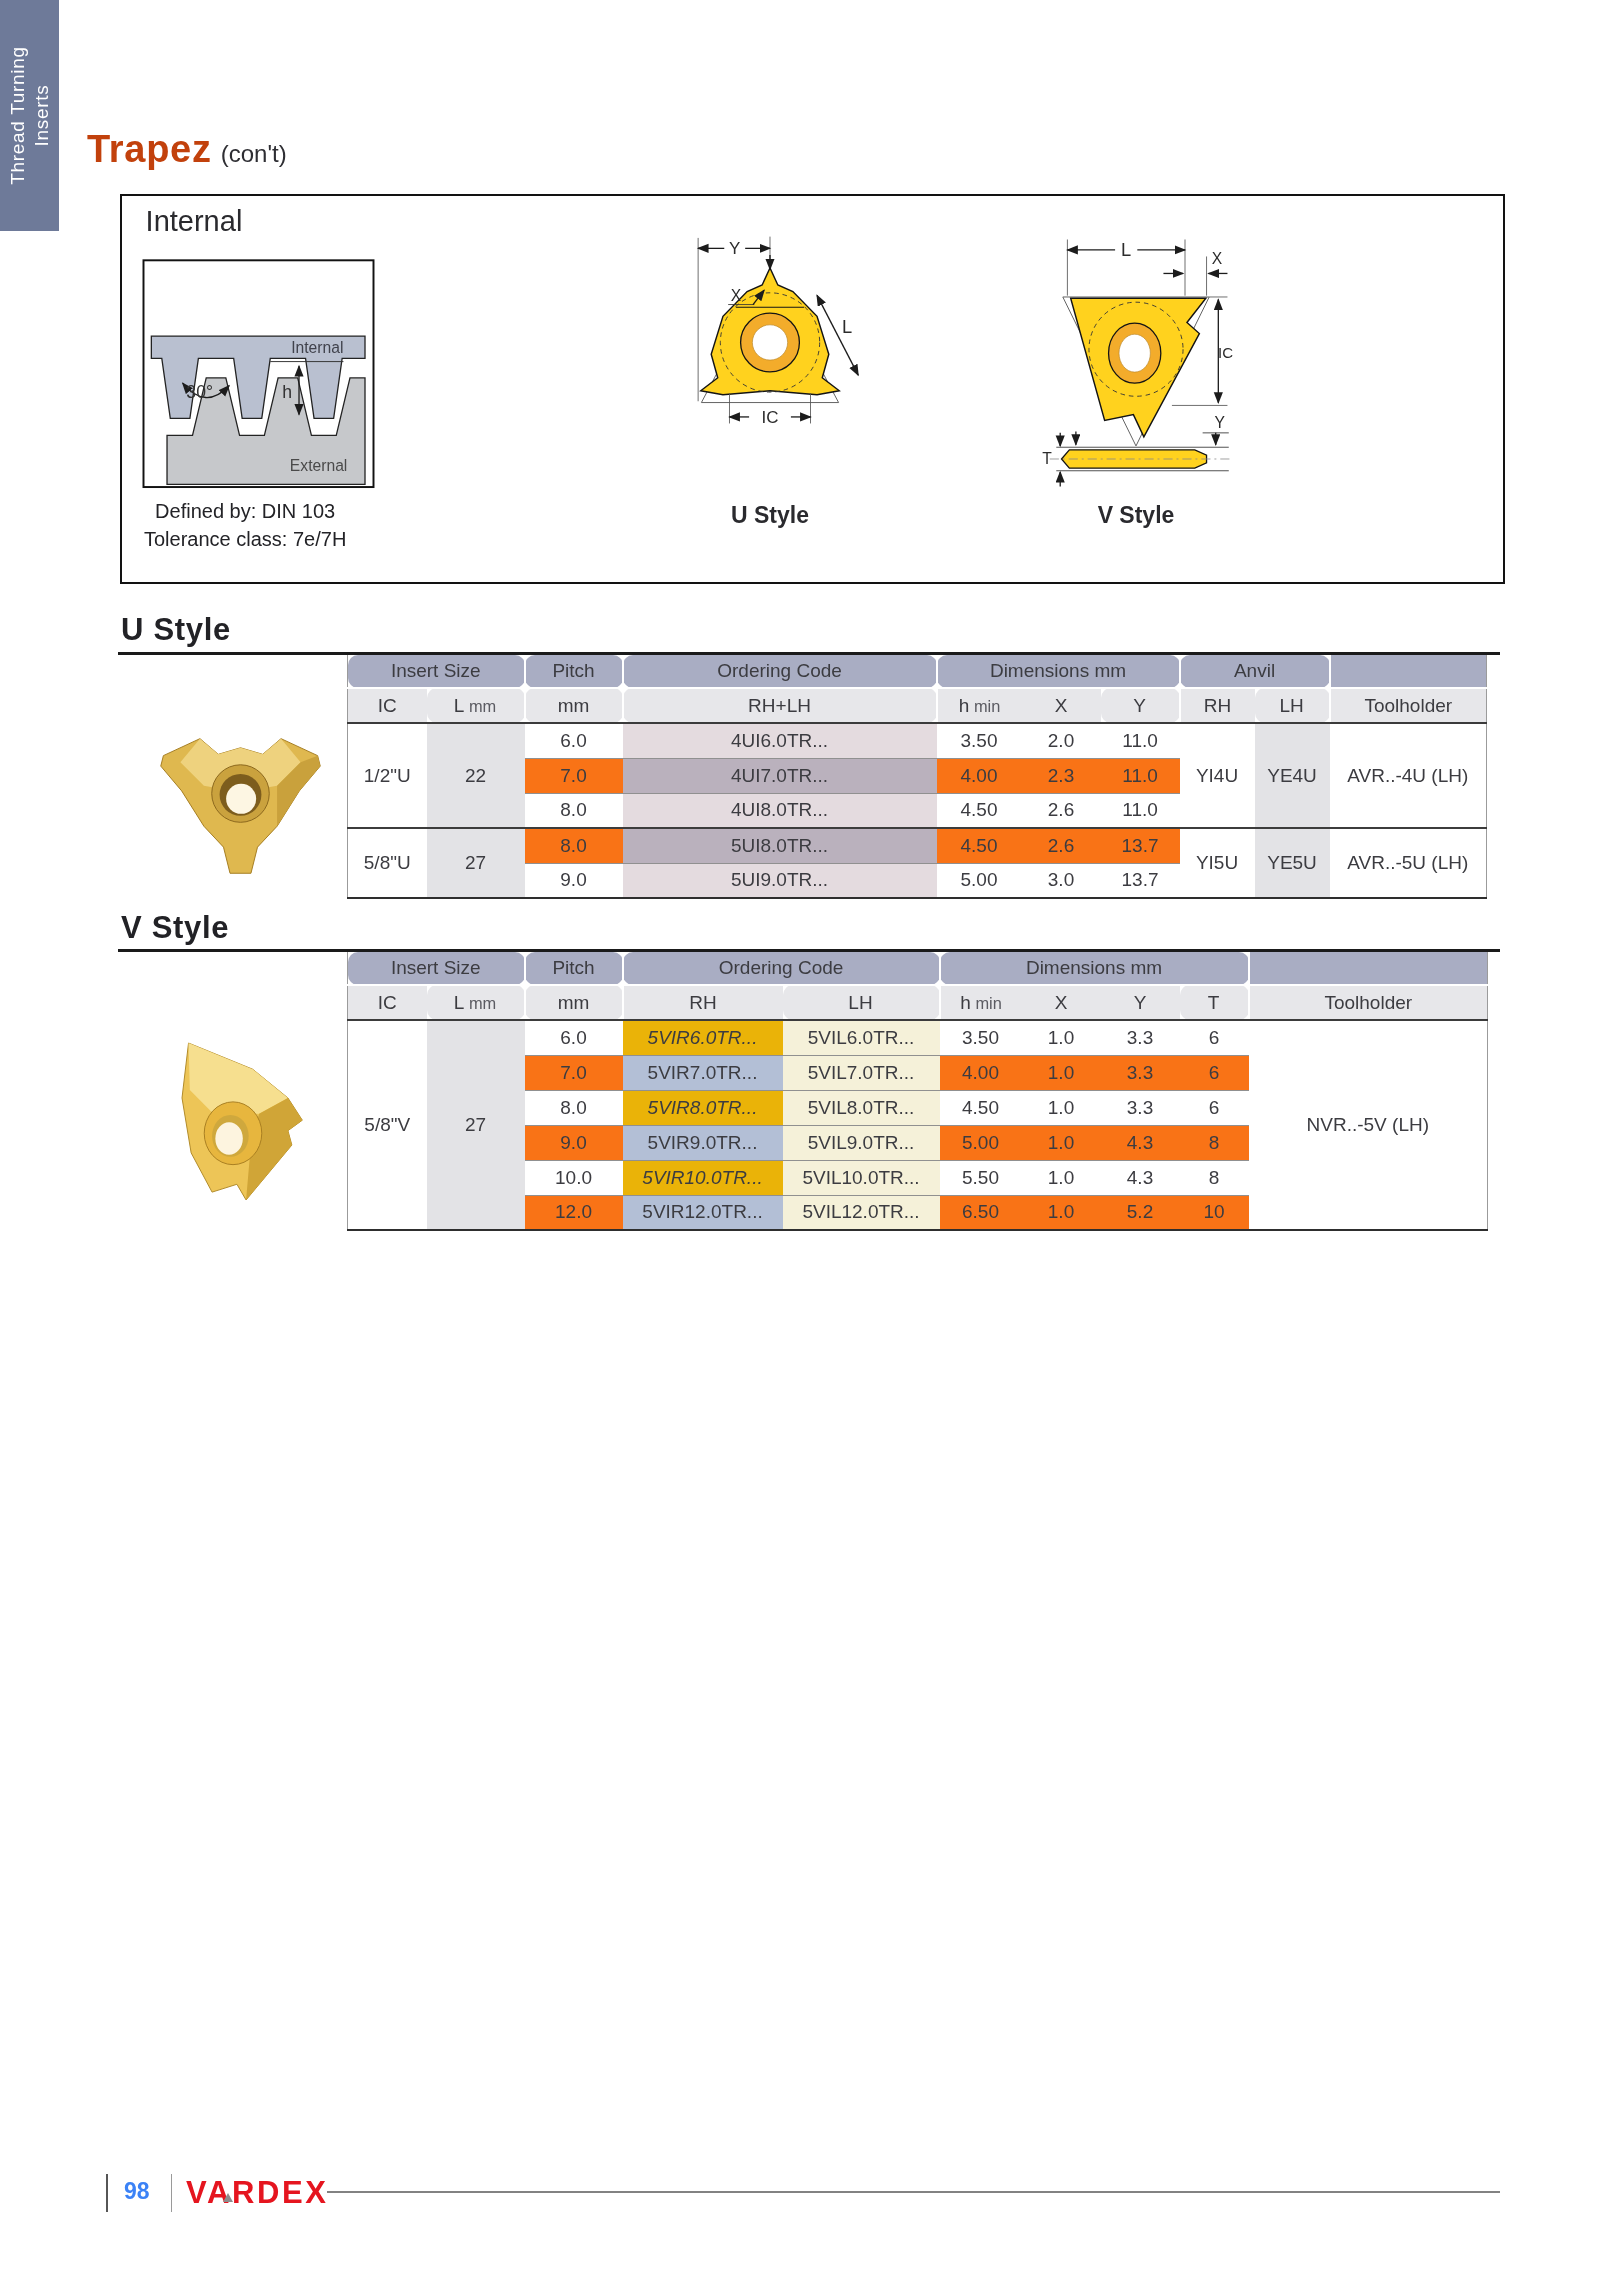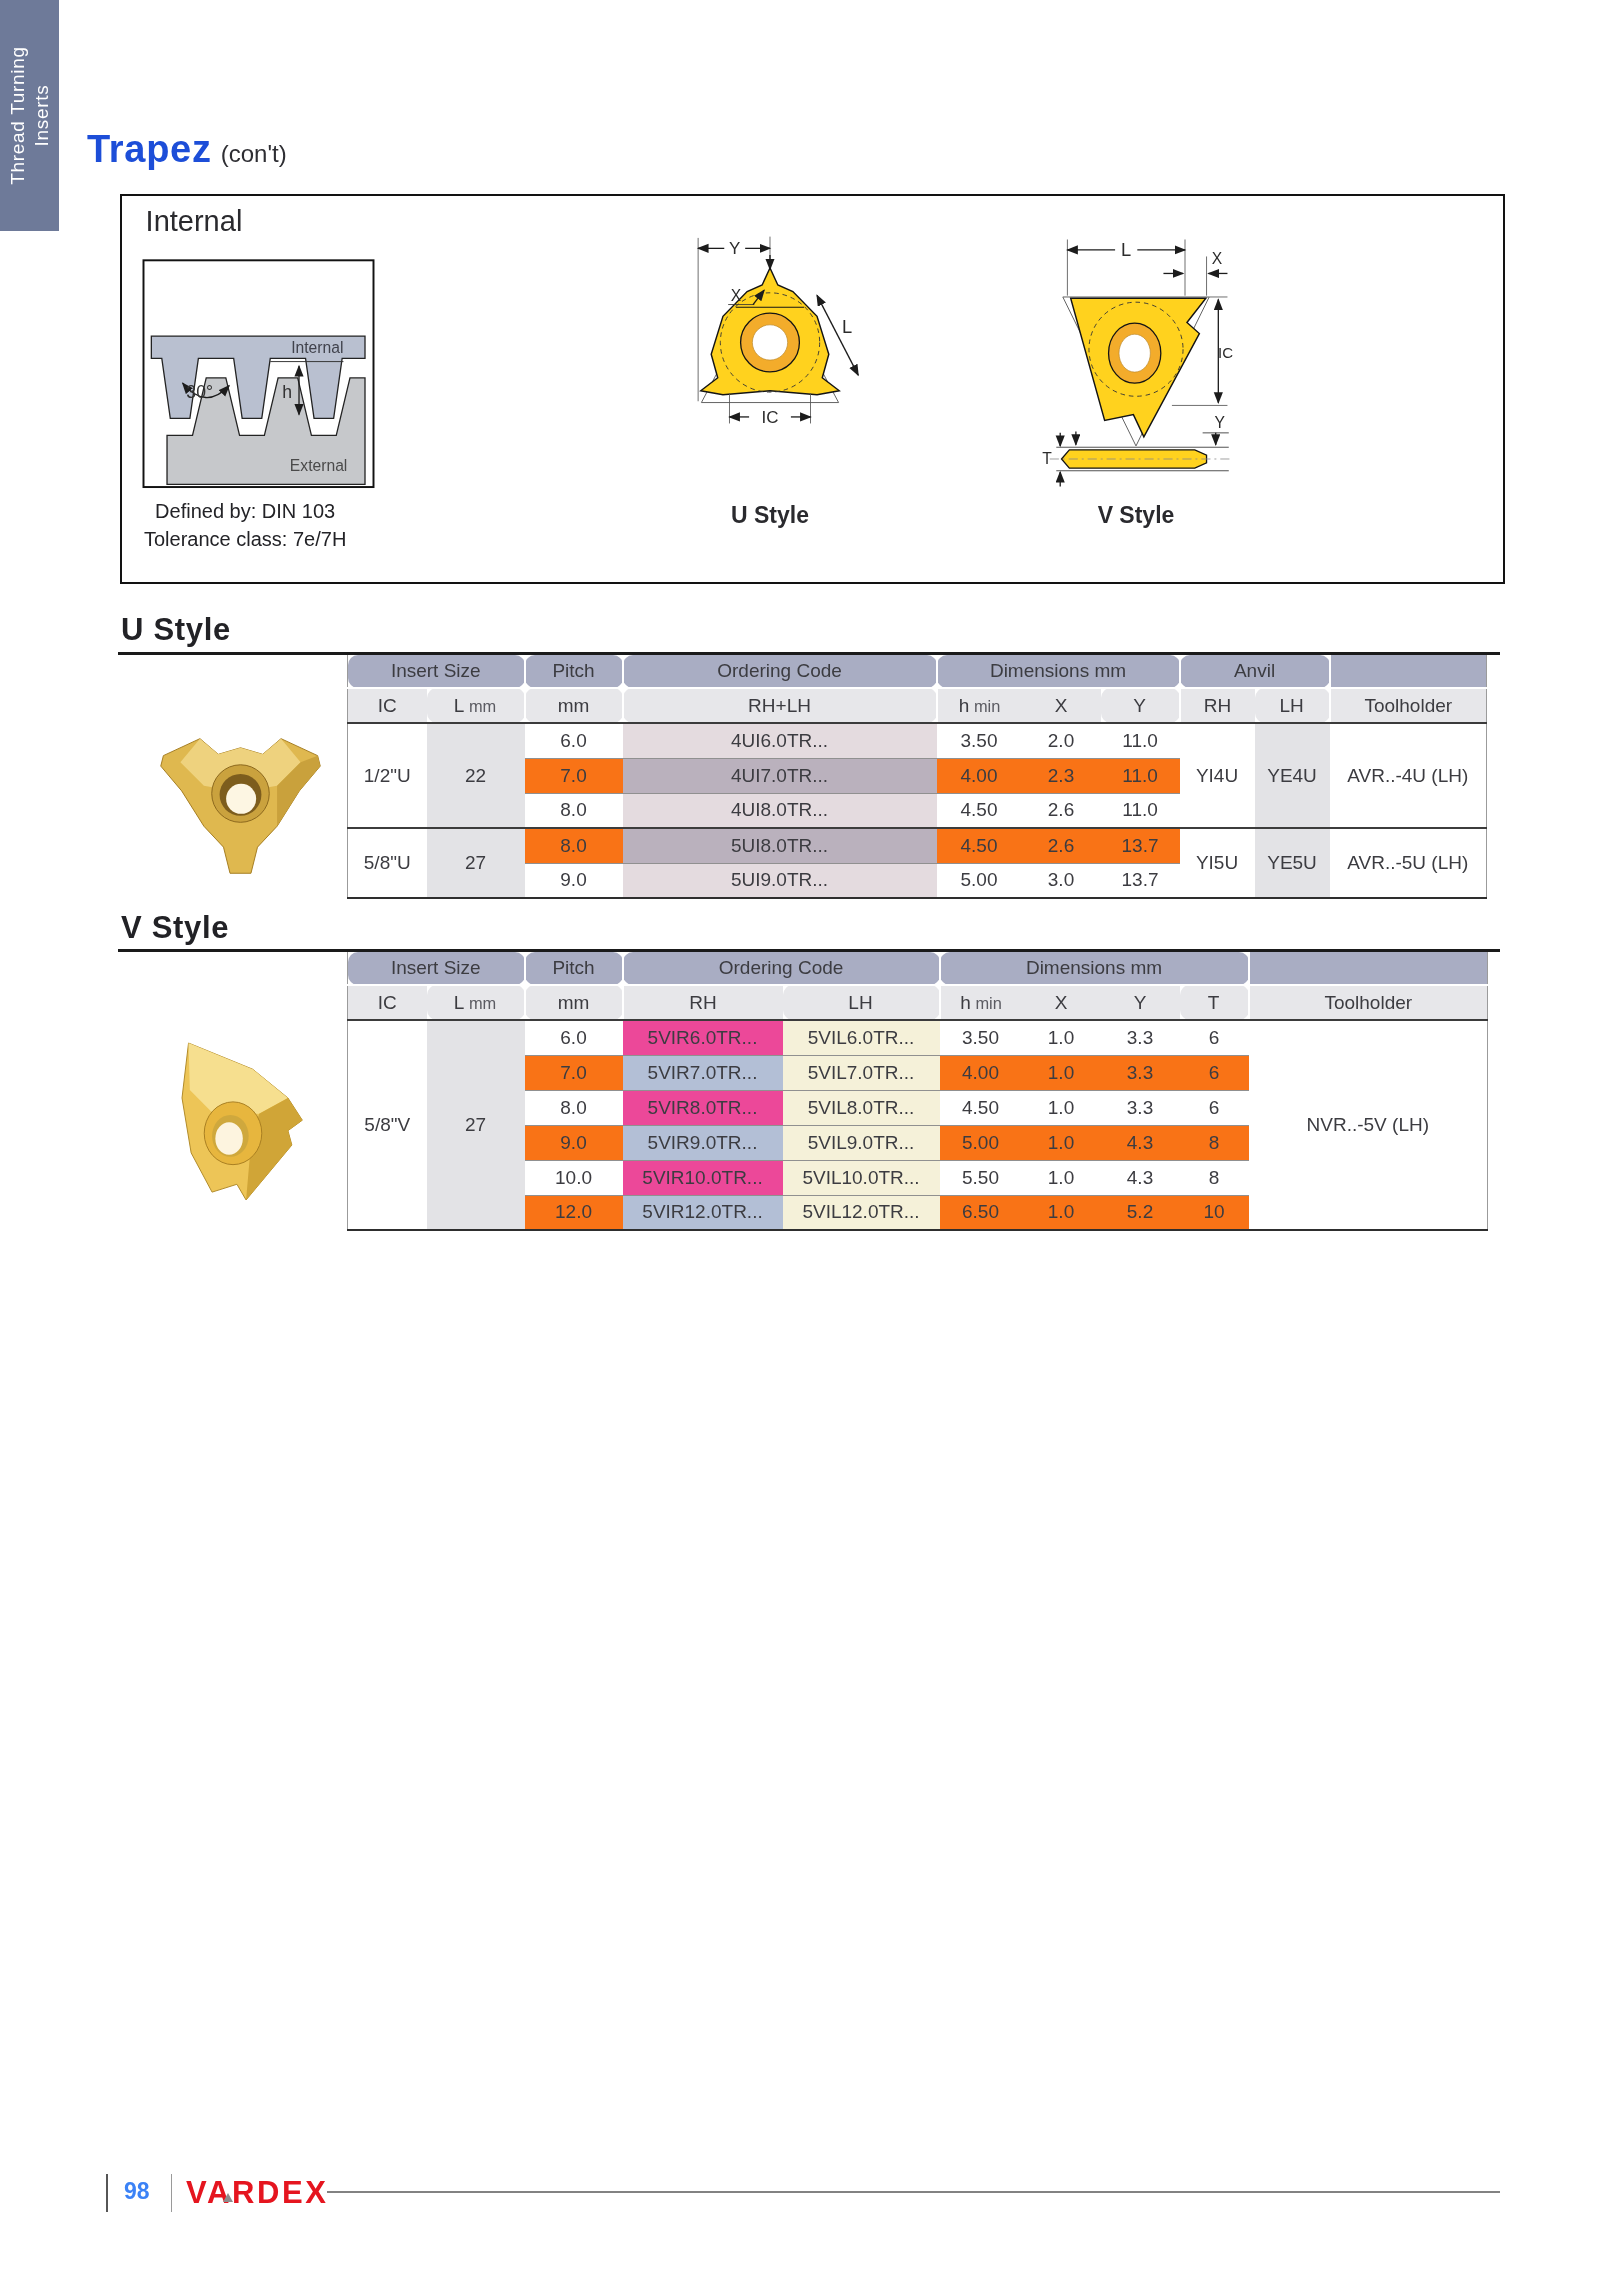--- a/index.html
+++ b/index.html
@@ -8,21 +8,21 @@
 
   
   .side-tab{position:absolute;left:0;top:0;width:59px;height:231px;background:#6e7a99;}
   .side-tab-inner{position:absolute;left:0;top:0;width:231px;height:59px;
         transform:rotate(-90deg) translateX(-231px);transform-origin:0 0;
         display:flex;flex-direction:column;align-items:center;justify-content:center;
         color:#fff;font-size:19px;line-height:24px;letter-spacing:0.7px;}
 
   
   .page-title{position:absolute;left:87px;top:128px;}
-  .page-title .main{font-size:38px;font-weight:700;color:#1d4ed8;letter-spacing:0.7px;}
+  .page-title .main{font-size:38px;font-weight:700;color:#c2410c;letter-spacing:0.7px;}
   .page-title .suffix{font-size:24px;font-weight:400;color:#2e2e33;margin-left:9.2px;}
 
   
   .internal-box{position:absolute;left:120px;top:194px;width:1381px;height:386px;
         border:2px solid #121212;background:#fff;}
   .internal-heading{position:absolute;left:23.6px;top:9.2px;font-size:29px;color:#2a2a2e;}
   .defined-lines{position:absolute;left:22px;top:302px;font-size:20px;line-height:27.5px;color:#232327;text-align:center;}
   .diagram-caption{position:absolute;font-size:23px;font-weight:700;color:#2a2a2e;}
   .u-caption{left:550px;top:306px;width:196px;text-align:center;}
   .v-caption{left:916px;top:306px;width:196px;text-align:center;}
@@ -44,21 +44,21 @@
   .ch{background:#e7e7ea;color:#2d2d33;font-weight:700;border-bottom:2px solid #3b3b3b;}
   .ch .unit{font-weight:400;font-size:16.4px;color:#5b5b62;margin-left:4.6px;}
   .ws{border-right:2px solid #ffffff;border-radius:10px;}
   tbody td{border-top:1.3px solid #909090;}
   tbody tr.first td{border-top:none;}
   tbody tr.gsep td{border-top:2px solid #3c3c3c;}
   .lcol{background:#e3e3e6;}
   .stripe{background:#f97316;margin-top:24px;}
   .uordl{background:#e4dbdf;}
   .uordd{background:#bab1bd;}
-  .vrhl{background:#ec4899;}
+  .vrhl{background:#eab308;font-style:italic;}
   .vrhd{background:#b3bfd6;}
   .vlh{background:#f5f1d9;}
 
   
   .photo{position:absolute;}
 
   
   .f-vline1{position:absolute;left:106px;top:2174px;width:2px;height:38px;background:#565656;}
   .f-vline2{position:absolute;left:171px;top:2174px;width:1.3px;height:38px;background:#9a9a9a;}
   .f-hline{position:absolute;left:327px;top:2191px;width:1173px;height:2px;background:#828282;}

